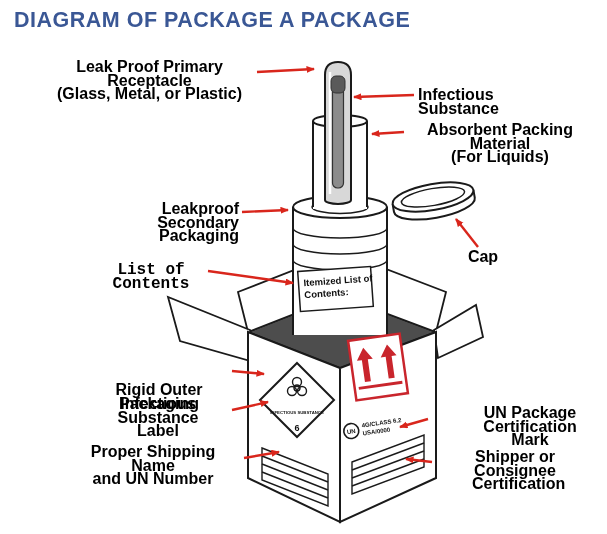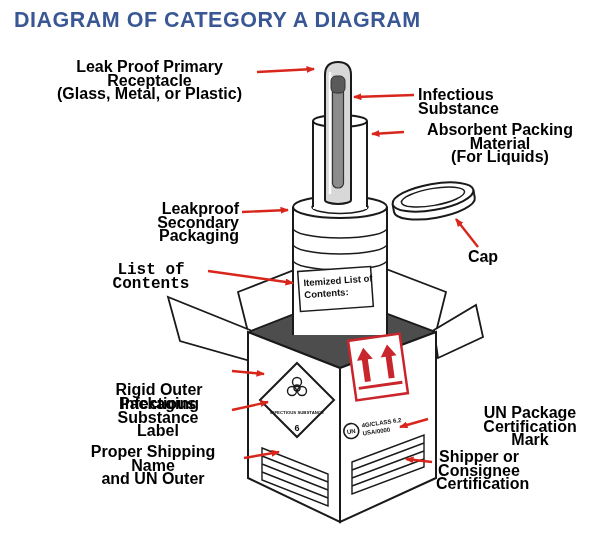--- a/index.html
+++ b/index.html
@@ -18,21 +18,21 @@
   }
   .lbl span{display:block;}
   svg{position:absolute;left:0;top:0;}
   svg text{font-family:"Liberation Sans",sans-serif;fill:#111;}
 </style>
 </head>
 <body>
 
 <div id="stage">
 
-  <div class="title">DIAGRAM OF CATEGORY A DIAGRAM</div>
+  <div class="title">DIAGRAM OF PACKAGE A PACKAGE</div>
 
   <svg width="607" height="534" viewBox="0 0 607 534">
     <defs>
       <marker id="ah" markerWidth="10" markerHeight="9" refX="7.5" refY="3.5" orient="auto" markerUnits="userSpaceOnUse">
         <path d="M0,0 L8.5,3.5 L0,7 Z" fill="#D9261C"></path>
       </marker>
     </defs>
 
     <polygon points="248,332 340,296 436,332 340,368" fill="#4d4d4d" stroke="#1a1a1a" stroke-width="1.5"></polygon>
 
@@ -170,27 +170,27 @@
     <span>Rigid Outer Packaging</span>
   </div>
 
   <div class="lbl" style="left:84px;top:397px;width:148px;">
     <span>Infectious Substance</span>
     <span>Label</span>
   </div>
 
   <div class="lbl" style="left:78px;top:445px;width:150px;">
     <span>Proper Shipping Name</span>
-    <span>and UN Outer</span>
+    <span>and UN Number</span>
   </div>
 
   <div class="lbl" style="left:432px;top:406px;width:112px;margin-left:42px;">
     <span>UN Package</span>
     <span>Certification Mark</span>
   </div>
 
-  <div class="lbl" style="left:436px;top:450px;width:86px;">
+  <div class="lbl" style="left:436px;top:450px;width:86px;padding-left:36px;">
     <span>Shipper or</span>
     <span>Consignee</span>
     <span>Certification</span>
   </div>
 
 </div>
 
 </body></html>

